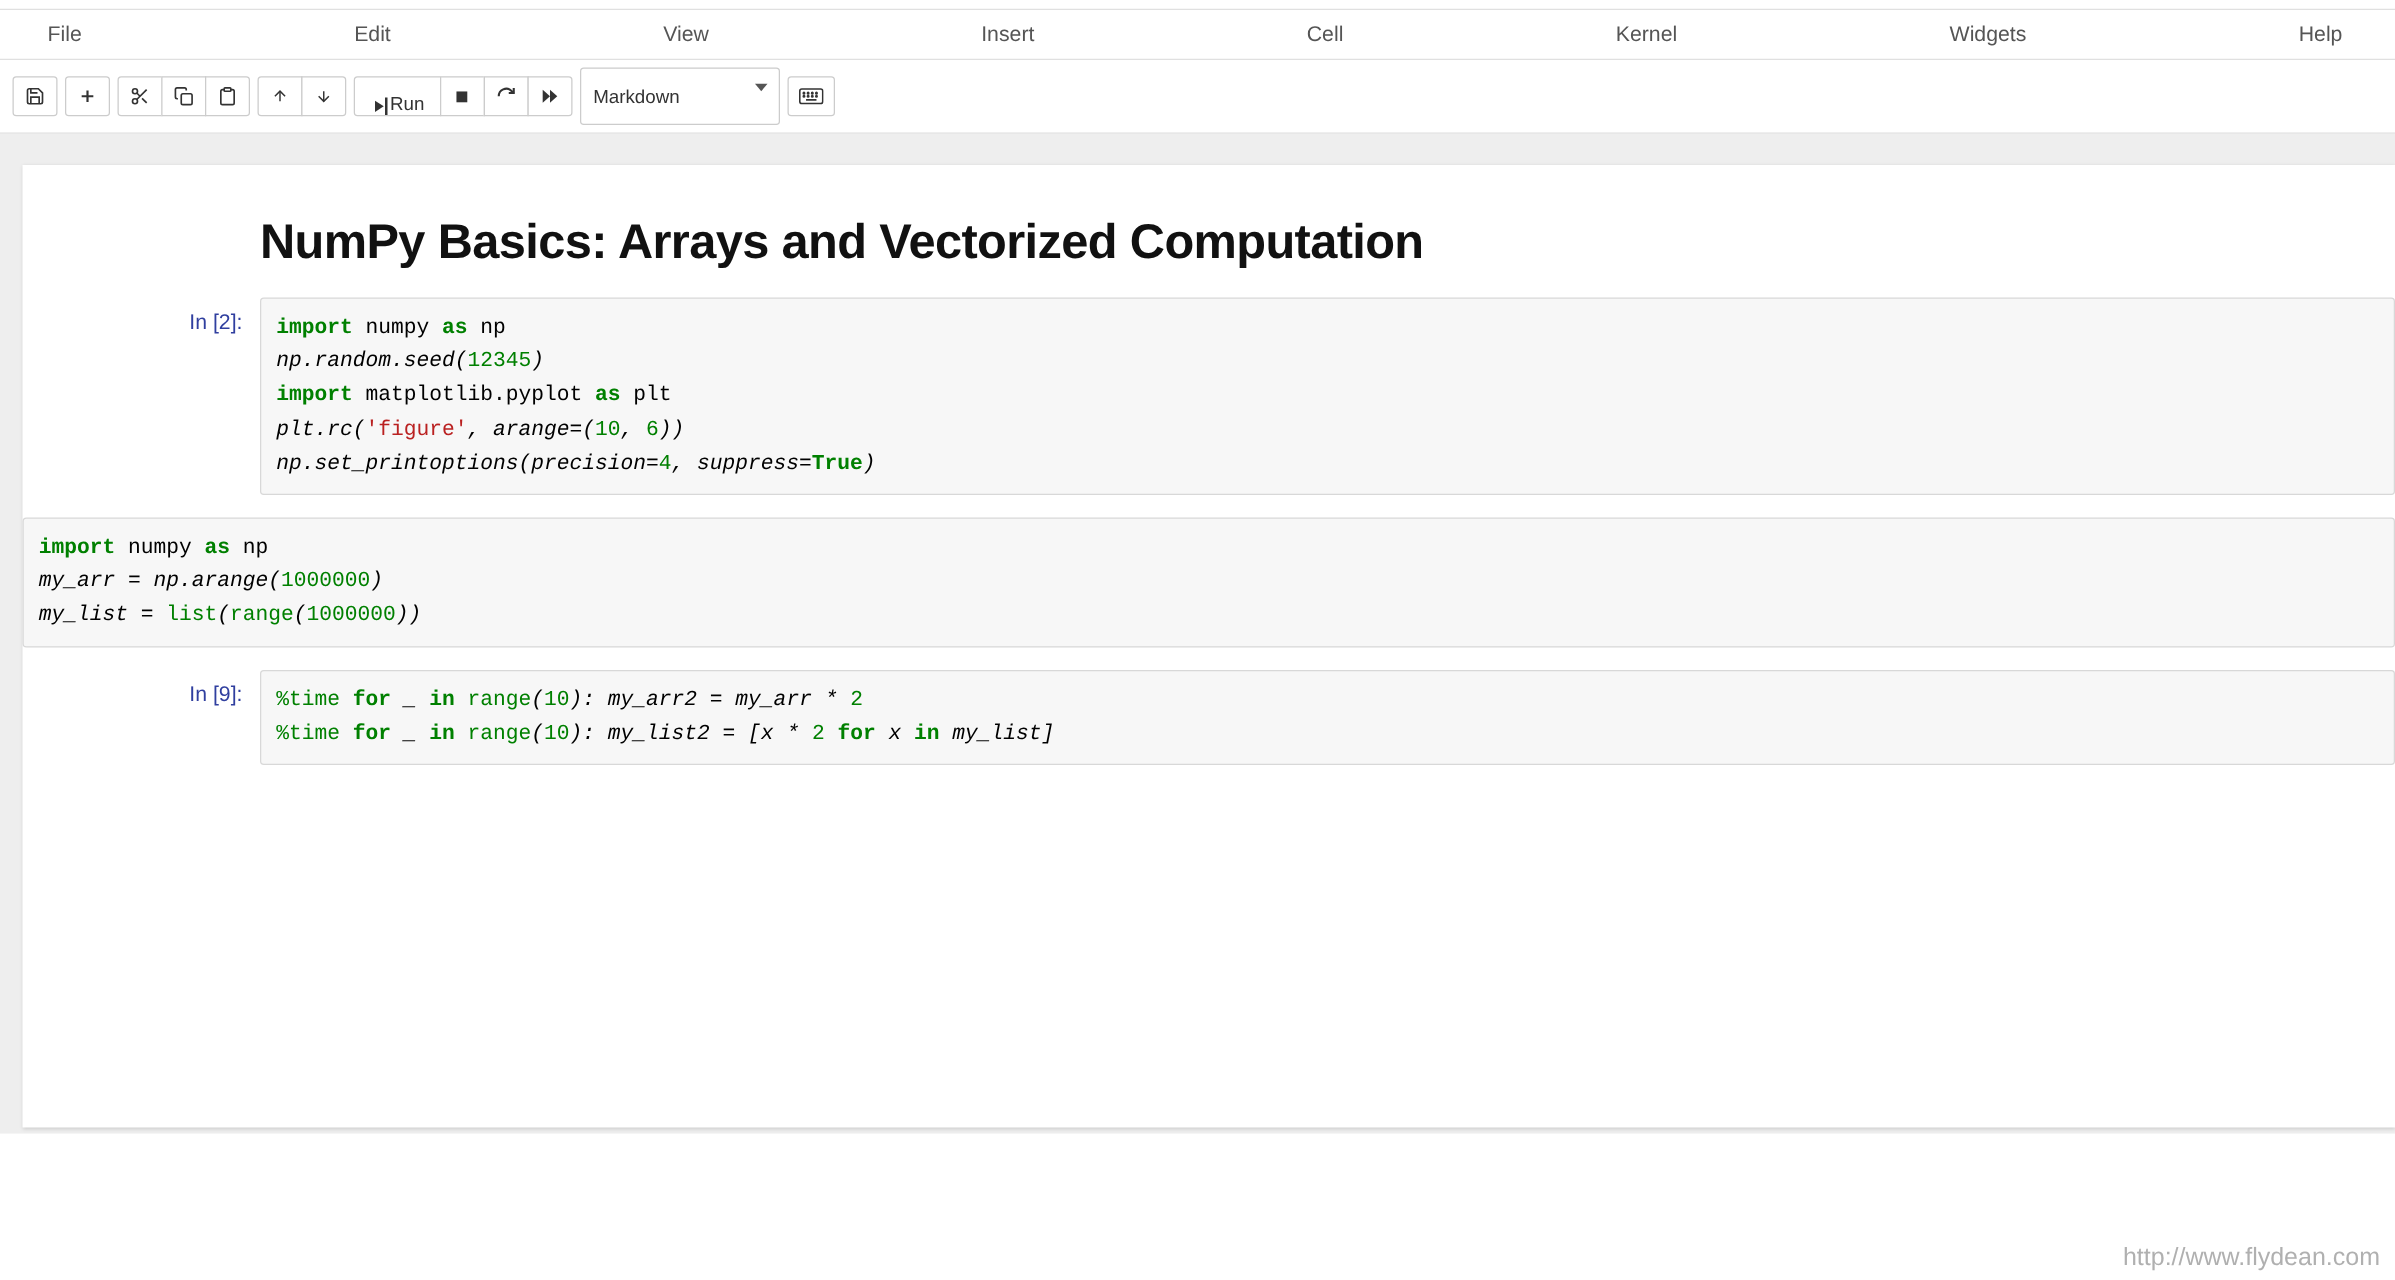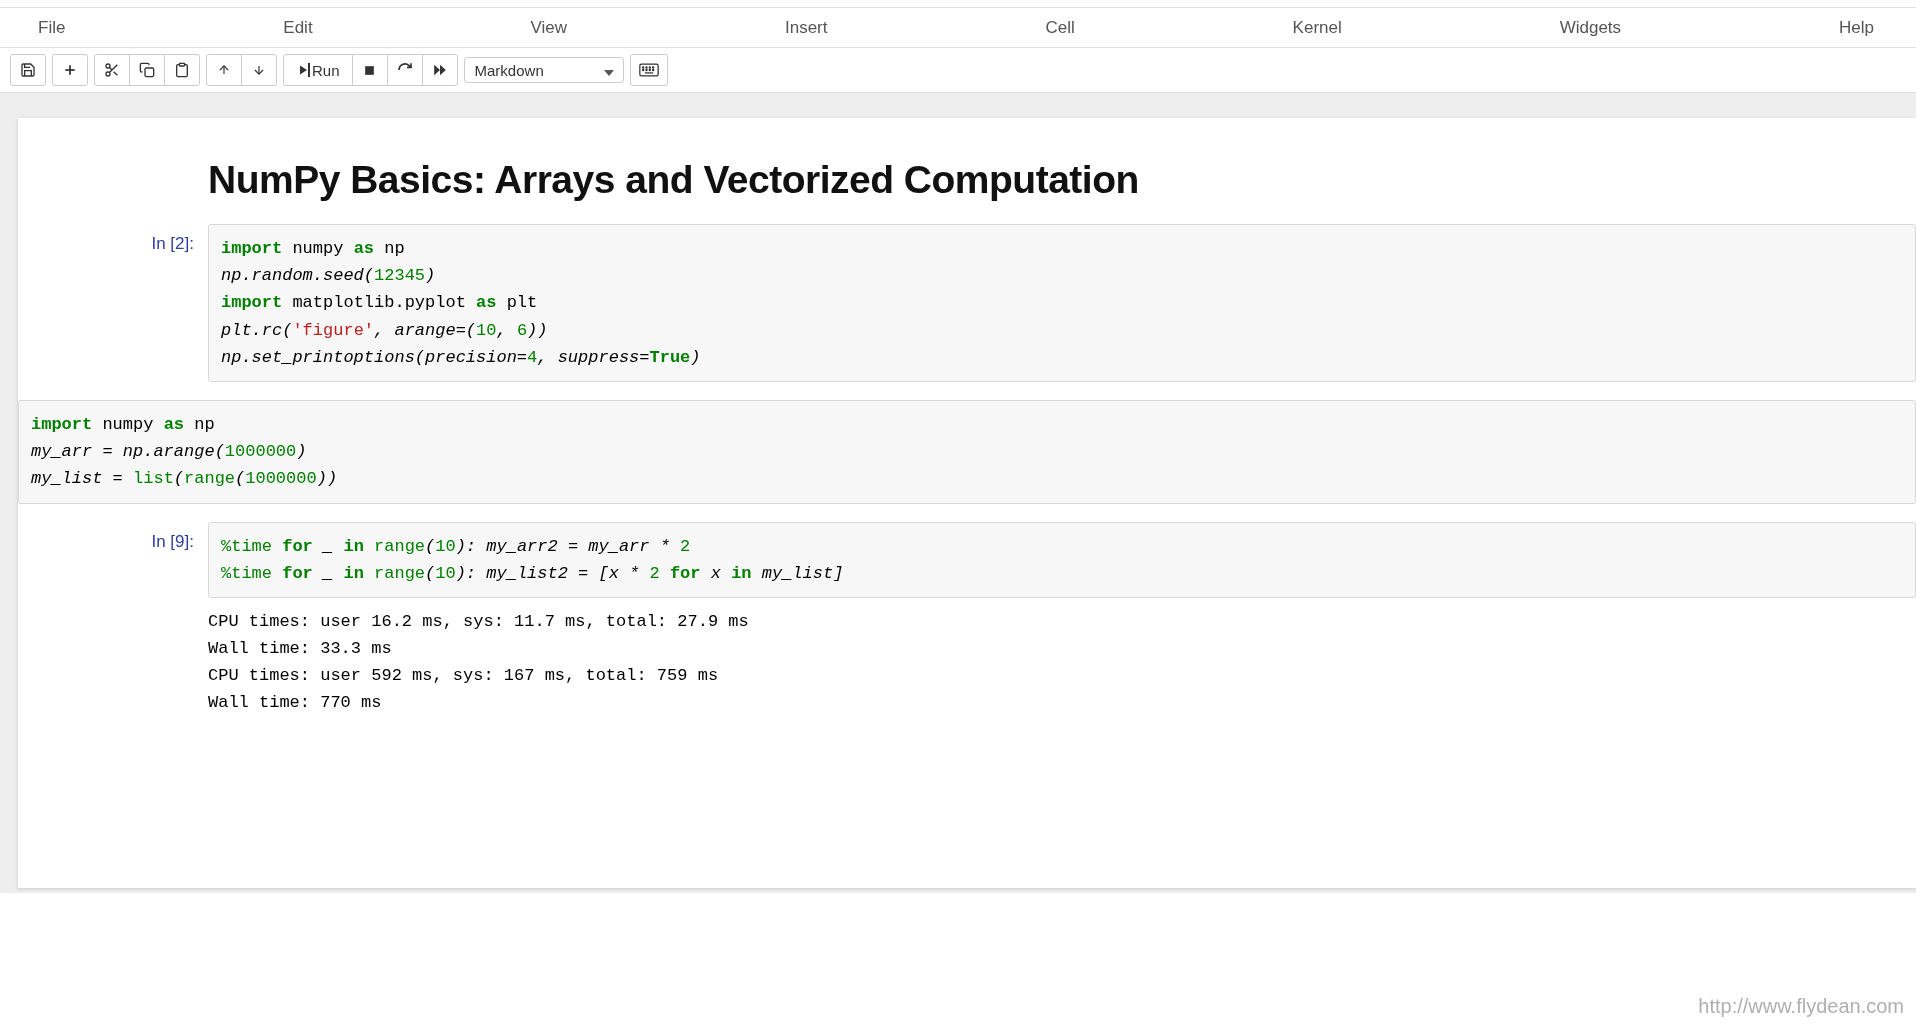--- a/index.html
+++ b/index.html
@@ -8,23 +8,23 @@
   .logo-area { position: absolute; top: -8px; left: 10px; width: 50px; height: 14px; overflow: hidden; }
   .menubar { display: flex; align-items: center; padding: 0 20px; height: 40px; border-bottom: 1px solid #e0e0e0; gap: 0; justify-content: space-between; }
   .menubar .menu-item { padding: 0 22px; font-size: 17px; color: #555; cursor: pointer; }
   .menubar .menu-item:first-child { padding-left: 18px; }
   .toolbar { display: flex; align-items: center; padding: 6px 10px; border-bottom: 1px solid #ddd; gap: 6px; }
   .btn-group { display: flex; }
   .tool-btn { display: flex; align-items: center; justify-content: center; height: 32px; min-width: 36px; border: 1px solid #ccc; background: #fff; font-size: 14px; color: #333; padding: 0 8px; cursor: pointer; border-radius: 3px; }
   .btn-group .tool-btn { border-radius: 0; margin-left: -1px; }
   .btn-group .tool-btn:first-child { border-radius: 3px 0 0 3px; margin-left: 0; }
   .btn-group .tool-btn:last-child { border-radius: 0 3px 3px 0; }
-  .tool-btn.run { font-size: 15px; padding: 0 12px; }
+  .tool-btn.run { font-size: 15px; padding: 0 12px; align-items: flex-end; }
   .tool-btn.run svg { margin-right: 4px; }
-  .cell-type-select { height: 26px; border: 1px solid #ccc; border-radius: 3px; padding: 0 28px 0 10px; font-size: 15px; color: #333; background: #fff; appearance: none; -webkit-appearance: none; position: relative; min-width: 160px; }
+  .cell-type-select { height: 46px; border: 1px solid #ccc; border-radius: 3px; padding: 0 28px 0 10px; font-size: 15px; color: #333; background: #fff; appearance: none; -webkit-appearance: none; position: relative; min-width: 160px; }
   .select-wrap { position: relative; }
   .select-wrap::after { content: ''; position: absolute; right: 10px; top: 13px; width: 0; height: 0; border-left: 5px solid transparent; border-right: 5px solid transparent; border-top: 6px solid #555; pointer-events: none; }
   .notebook-area { background: #eee; padding: 25px 0 0 0; min-height: 800px; }
   .notebook-inner { background: #fff; margin: 0 0 0 18px; min-height: 770px; box-shadow: 0 1px 3px rgba(0,0,0,0.15); padding: 40px 0 0 0; }
   .cell { display: flex; margin-bottom: 18px; }
   .prompt { width: 190px; flex-shrink: 0; text-align: right; padding: 10px 14px 0 0; font-family: Liberation Sans, sans-serif; font-size: 17px; color: #303F9F; }
   .cell-body { flex: 1; min-width: 0; }
   .markdown-cell .prompt { }
   .markdown-cell h1 { font-size: 39px; font-weight: 700; letter-spacing: -0.5px; color: #111; padding-bottom: 4px; }
   .input-area { border: 1px solid #d8d8d8; background: #f7f7f7; border-radius: 3px; padding: 10px 12px; font-family: Menlo, Monaco, "Courier New", monospace; font-size: 17px; line-height: 1.6; white-space: pre; overflow-x: auto; }
@@ -193,23 +193,19 @@
 <span class="n">my_arr = np.arange(</span><span class="mi">1000000</span><span class="n">)</span>
 <span class="n">my_list = </span><span class="bi">list</span><span class="n">(</span><span class="bi">range</span><span class="n">(</span><span class="mi">1000000</span><span class="n">))</span></div>
       </div>
     </div>
 
     <div class="cell">
       <div class="prompt">In [9]:</div>
       <div class="cell-body">
         <div class="input-area"><span class="mg">%time </span><span class="kw">for</span><span class="n"> _ </span><span class="kw">in</span><span class="n"> </span><span class="bi">range</span><span class="n">(</span><span class="mi">10</span><span class="n">): my_arr2 = my_arr * </span><span class="mi">2</span>
 <span class="mg">%time </span><span class="kw">for</span><span class="n"> _ </span><span class="kw">in</span><span class="n"> </span><span class="bi">range</span><span class="n">(</span><span class="mi">10</span><span class="n">): my_list2 = [x * </span><span class="mi">2</span><span class="n"> </span><span class="kw">for</span><span class="n"> x </span><span class="kw">in</span><span class="n"> my_list]</span></div>
-        <div class="output-area">CPU times: user 16.2 ms, sys: 11.7 ms, total: 27.9 ms
-Wall time: 33.3 ms
-CPU times: user 592 ms, sys: 167 ms, total: 759 ms
-Wall time: 770 ms</div>
       </div>
     </div>
 
   </div>
 </div>
 
 <div class="watermark">http://www.flydean.com</div>
 
 </body></html>

